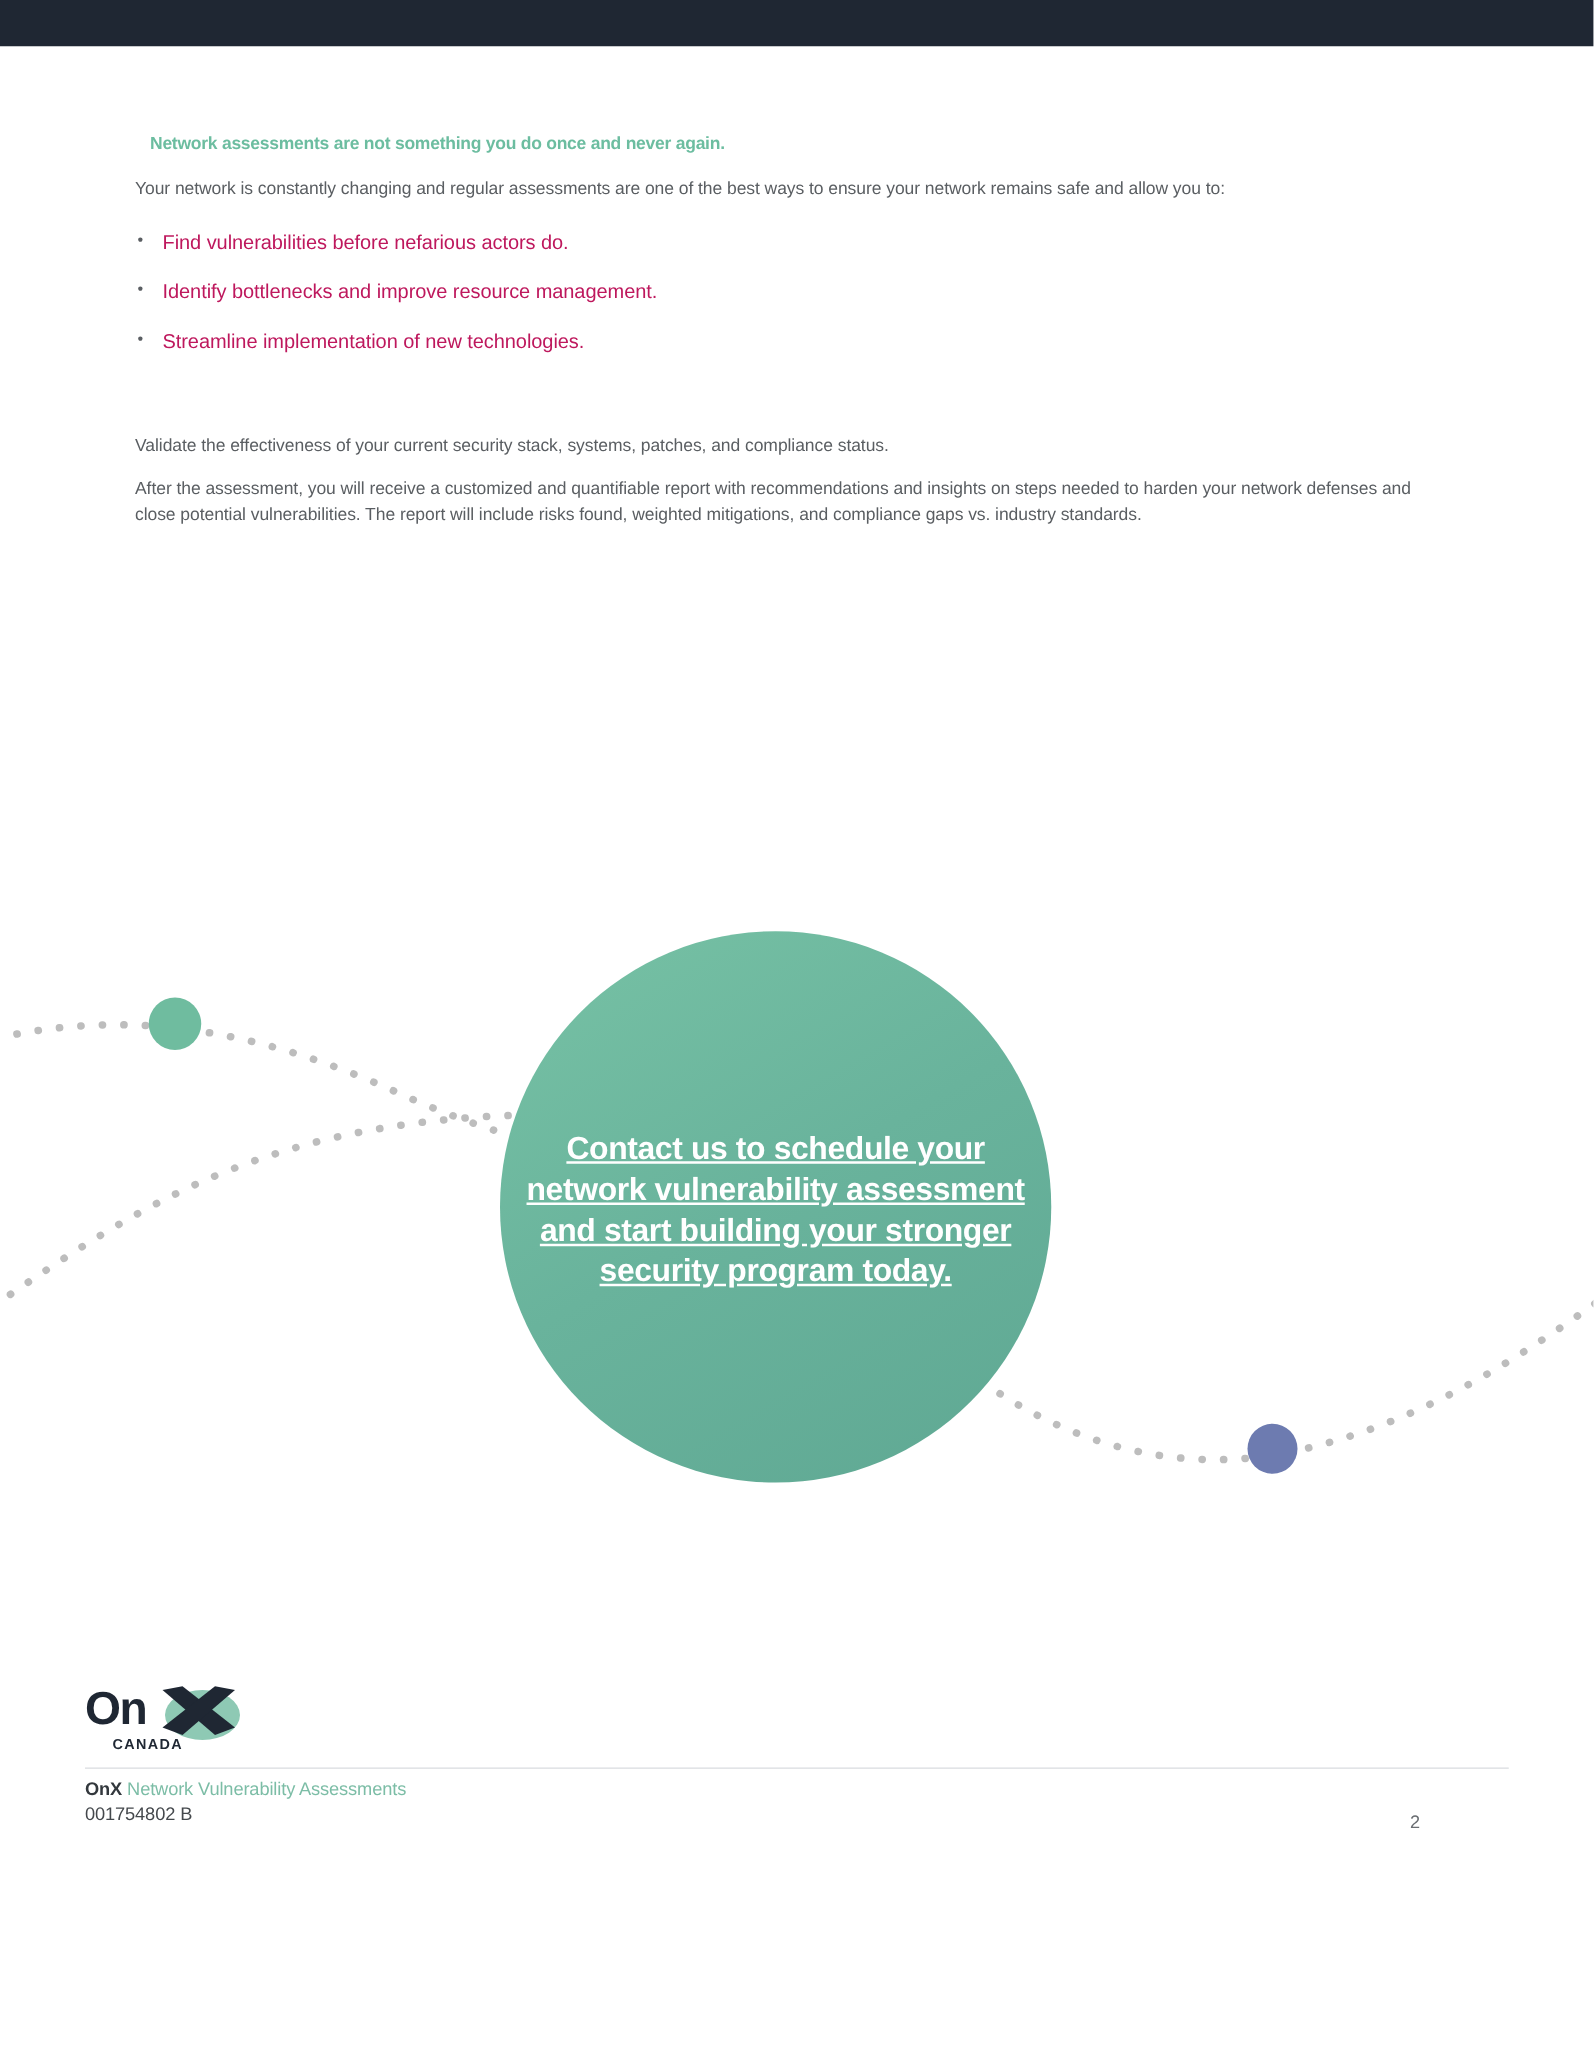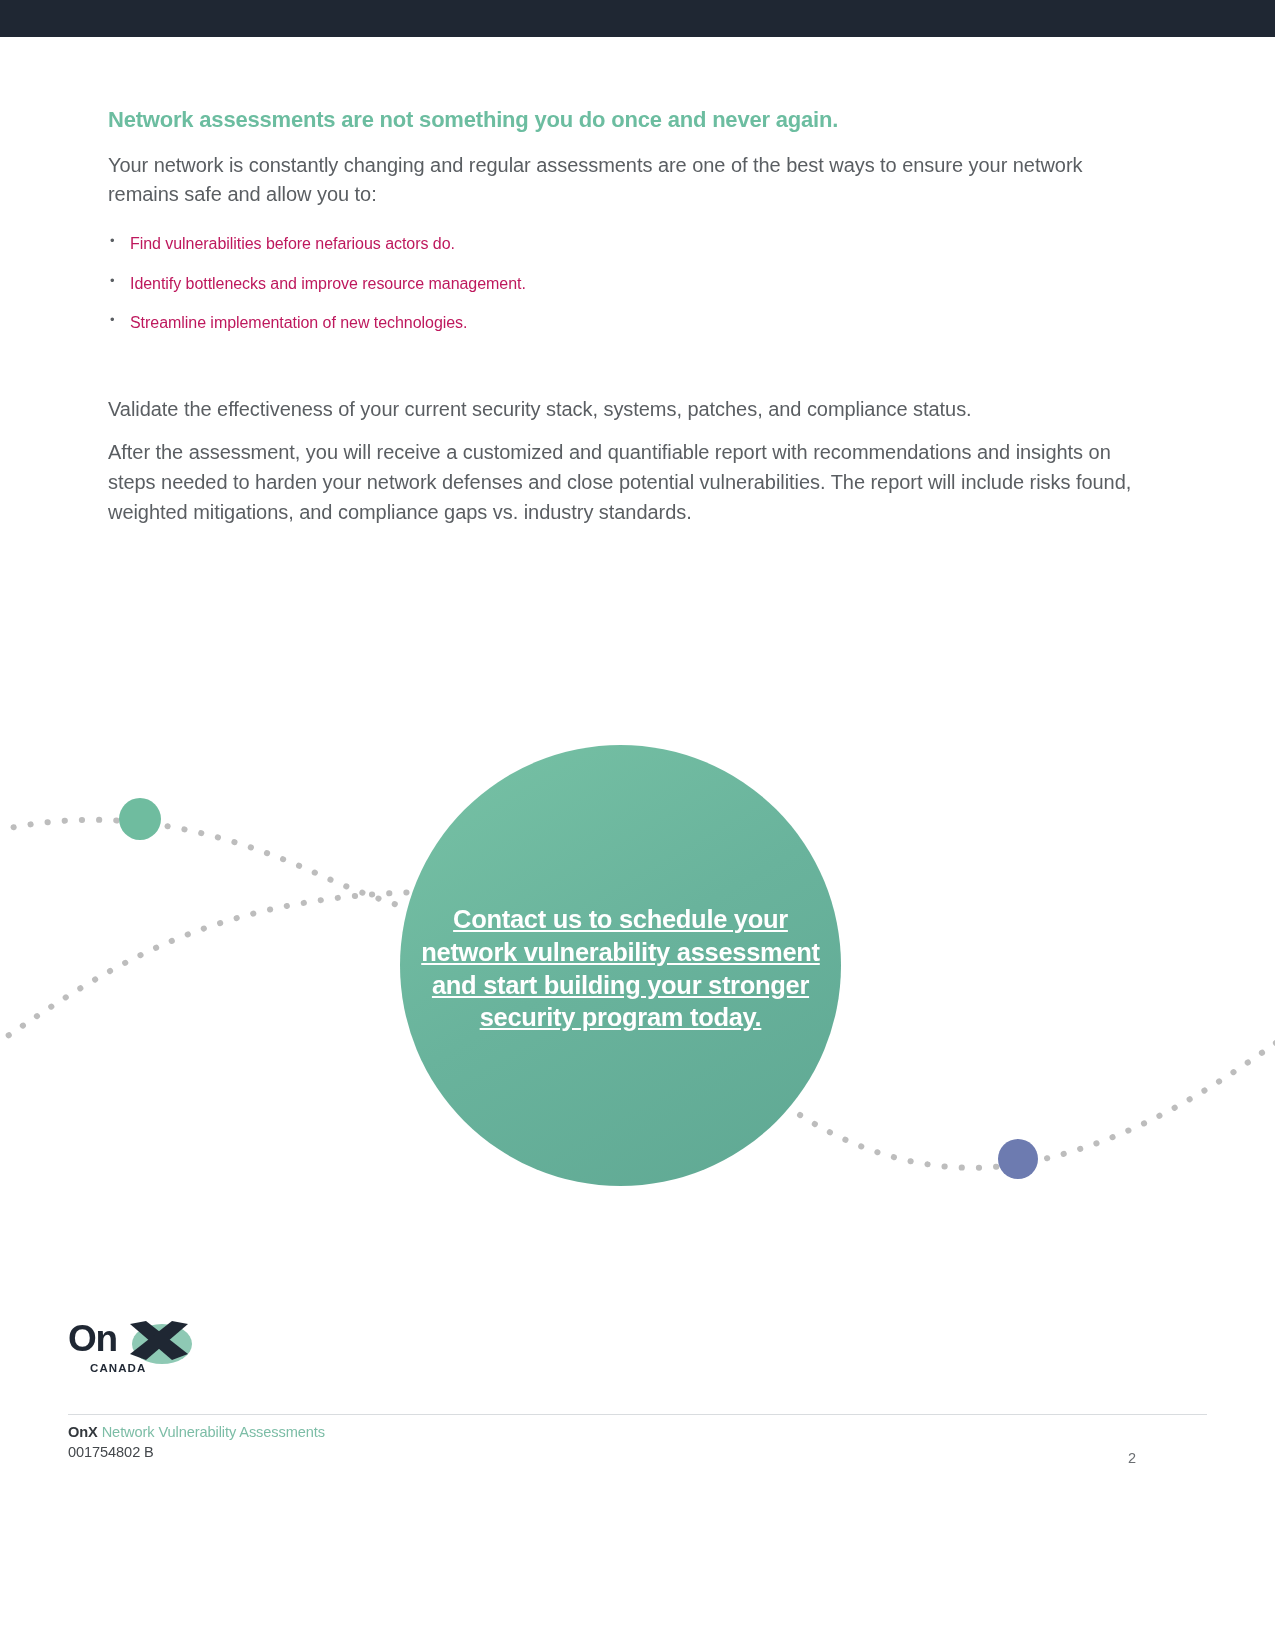--- a/index.html
+++ b/index.html
@@ -46,29 +46,29 @@
 
   
   .content {
     position: absolute;
     left: 108px;
     top: 105px;
     width: 1035px;
   }
   .lede {
     color: #6cbda0;
-    font-size: 22px;
+    font-size: 14px;
     font-weight: bold;
     letter-spacing: -0.2px;
-    margin: 0 0 16px 0;
+    margin: 0 0 16px 12px;
     line-height: 1.35;
   }
   .para {
     color: #5a5e62;
-    font-size: 20px;
+    font-size: 14px;
     line-height: 1.48;
     margin: 0 0 14px 0;
     letter-spacing: -0.05px;
   }
   .para.tight { margin-bottom: 0; }
 
   ul.bullets {
     list-style: none;
     margin: 22px 0 0 0;
     padding: 0;
@@ -141,21 +141,21 @@
     width: 40px;
     height: 40px;
     border-radius: 50%;
     background: #6d7bb0;
   }
 
   
   .logo {
     position: absolute;
     left: 68px;
-    top: 1320px;
+    top: 1348px;
     width: 180px;
     height: 70px;
   }
   .logo-word {
     position: absolute;
     left: 0;
     top: 0;
     font-size: 37px;
     font-weight: bold;
     color: #1f2733;

